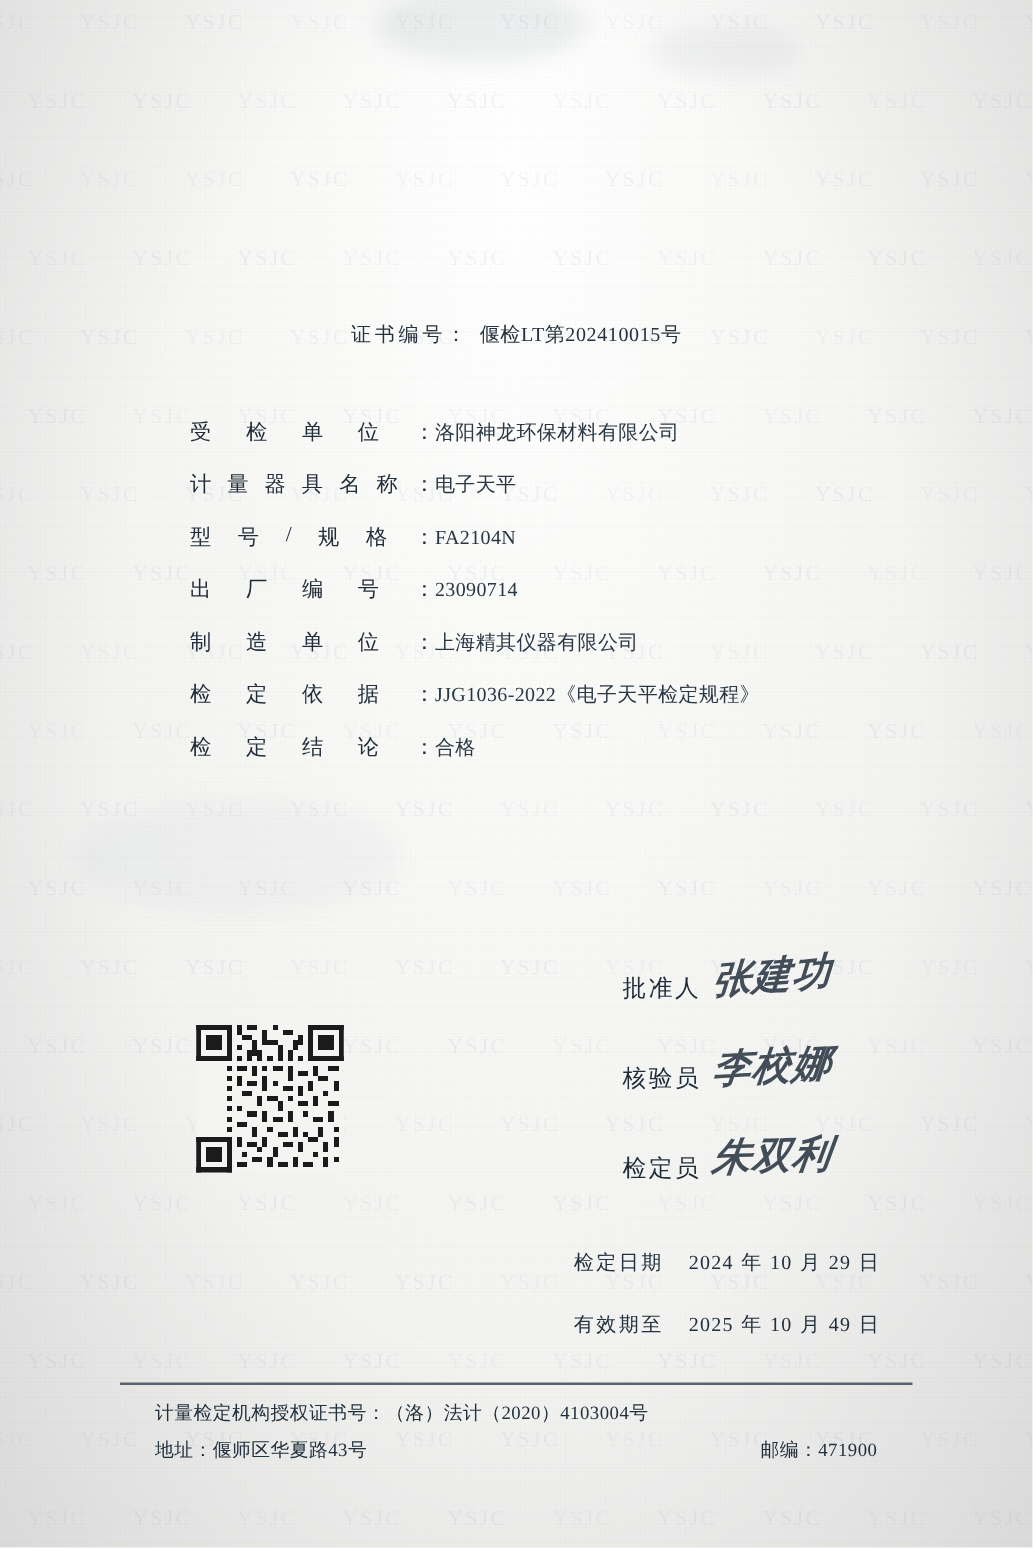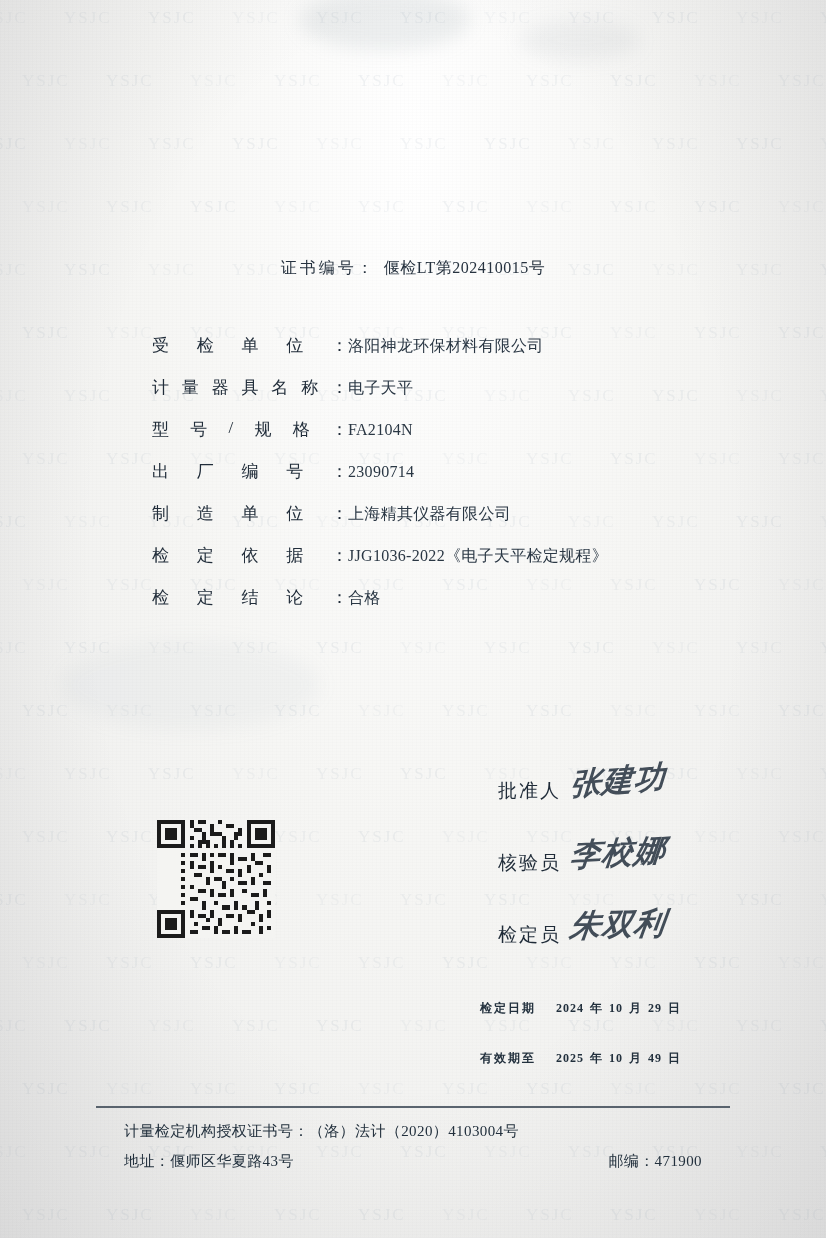--- a/index.html
+++ b/index.html
@@ -183,27 +183,26 @@
     color: #2b3744;
     font-style: italic;
     font-weight: 700;
     transform: rotate(-4deg) skewX(-8deg);
     letter-spacing: 1px;
     opacity: .88;
   }
 
   .date-row {
     position: absolute;
-    left: 480px;
-    font-family: "Liberation Serif", serif;
-    font-size: 12px;
+    left: 459px;
+    font-family: "Liberation Serif", serif;
+    font-size: 16px;
     color: #22303d;
     letter-spacing: 1px;
     white-space: nowrap;
-    font-weight: bold;
   }
   .date-row .lbl { margin-right: 14px; letter-spacing: 2px; }
   .date-row .num { margin: 0 6px; }
   #date-issue { top: 1000px; }
   #date-valid { top: 1050px; }
 
   
   .footer-rule {
     position: absolute;
     left: 96px;

